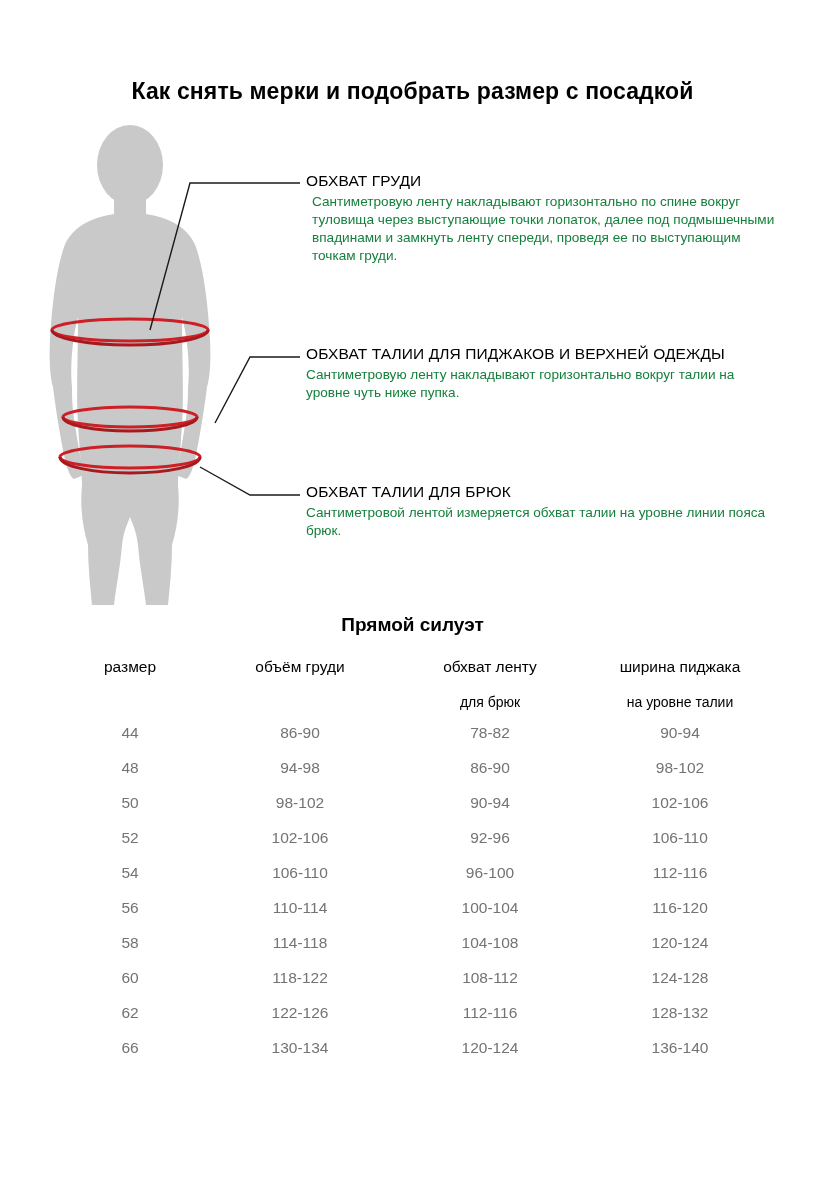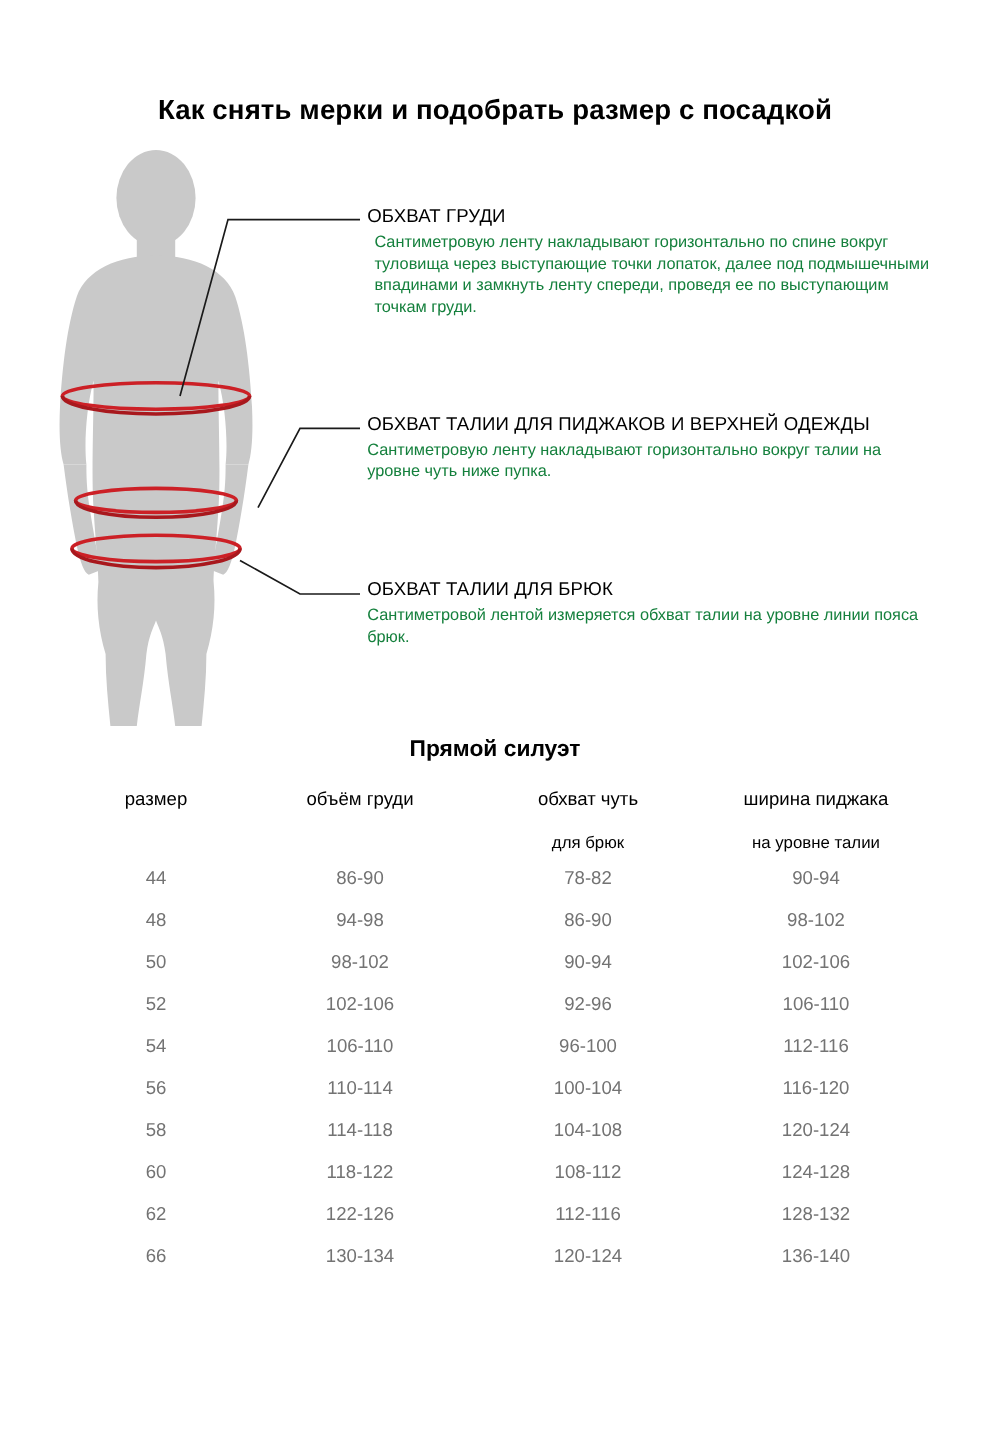--- a/index.html
+++ b/index.html
@@ -200,21 +200,21 @@
     </colgroup>
     <thead>
       <tr>
         <th>
           <span>размер</span>
         </th>
         <th>
           <span>объём груди</span>
         </th>
         <th>
-          <span>обхват чуть</span>
+          <span>обхват ленту</span>
           <span class="sub">для брюк</span>
         </th>
         <th>
           <span>ширина пиджака</span>
           <span class="sub">на уровне талии</span>
         </th>
       </tr>
     </thead>
     <tbody>
       <tr>

